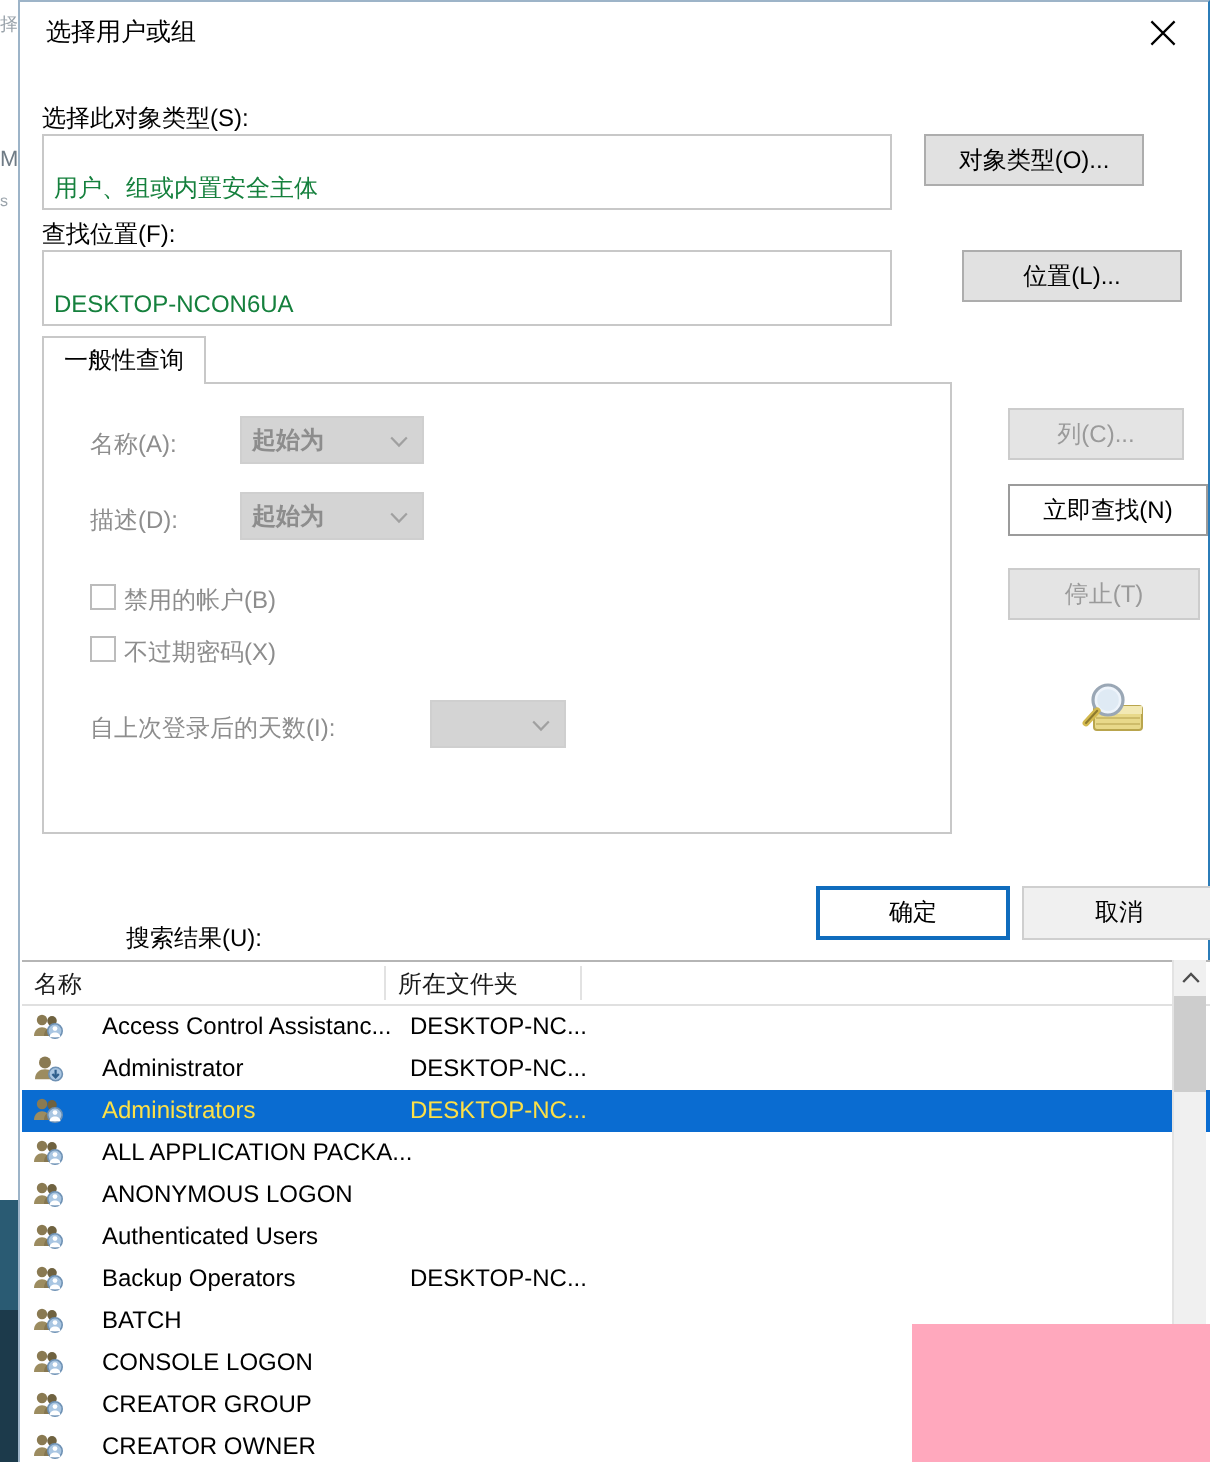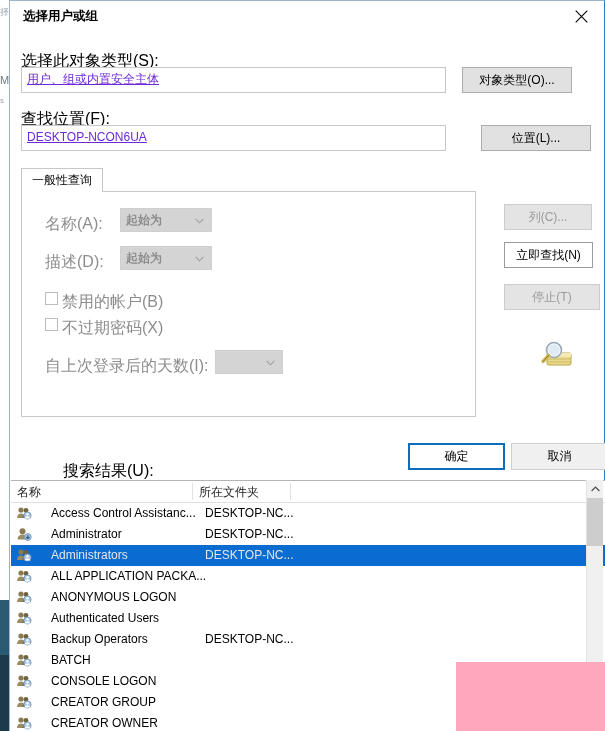--- a/index.html
+++ b/index.html
@@ -61,59 +61,57 @@
     background: #ffffff;
     border-left: 1px solid #9db4c8;
     border-top: 1px solid #9db4c8;
     border-right: 1px solid #2b7cb8;
     box-sizing: border-box;
   }
   #titlebar {
     position: relative;
     height: 30px;
     background: #ffffff;
-    font-weight: bold;
   }
   #title-text {
     position: absolute;
     left: 13px; top: 7px;
     font-size: 12.5px;
     color: #000000;
   }
   #close-btn {
     position: absolute;
     right: 0; top: 0;
     width: 46px; height: 30px;
     display: flex;
     align-items: center;
     justify-content: center;
     cursor: default;
   }
   #close-btn svg { display: block; }
 
   .lbl {
     position: absolute;
-    font-size: 16px;
+    font-size: 12px;
     color: #000000;
     white-space: nowrap;
   }
   .lbl.dim { color: #8d8d8d; }
 
   .txtbox {
     position: absolute;
     background: #ffffff;
     border: 1px solid #c8c8c8;
     box-sizing: border-box;
     font-size: 12px;
-    color: #6d28d9;
-    padding: 3px 5px;
+    color: #15803d;
+    padding: 18px 5px;
     line-height: 17px;
     white-space: nowrap;
     overflow: hidden;
-    text-decoration: underline;
   }
 
   .btn {
     position: absolute;
     background: #e1e1e1;
     border: 1px solid #adadad;
     box-sizing: border-box;
     font-size: 12px;
     color: #000000;
     display: flex;
@@ -240,21 +238,21 @@
     text-overflow: ellipsis;
     max-width: 162px;
     white-space: nowrap;
   }
   .row .fd {
     position: absolute;
     left: 194px; top: 0;
     font-size: 12px;
     white-space: nowrap;
   }
-  .row.sel .nm, .row.sel .fd { color: #e5e5e5; }
+  .row.sel .nm, .row.sel .fd { color: #fde047; }
 
   
   #scroll {
     position: absolute;
     right: 1px; top: 479px;
     width: 17px; height: 184px;
     background: #f0f0f0;
     border-left: 1px solid #e3e3e3;
     box-sizing: border-box;
   }
@@ -345,21 +343,21 @@
   <div class="combo" style="left:205px; top:349px; width:68px; height:24px; z-index:4;">
     <span></span>
     <span class="chev">
       <svg width="9" height="6" viewBox="0 0 9 6">
           <path d="M0.6 0.8 L4.5 4.8 L8.4 0.8" stroke="#a0a0a0" stroke-width="1.1" fill="none"></path>
         </svg>
     </span>
   </div>
 
   <div class="btn disabled" style="left:494px; top:203px; width:88px; height:26px;">列(C)...</div>
-  <div class="btn white" style="left:494px; top:241px; width:89px; height:26px;">立即查找(N)</div>
+  <div class="btn white" style="left:494px; top:241px; width:100px; height:26px;">立即查找(N)</div>
   <div class="btn disabled" style="left:494px; top:283px; width:96px; height:26px;">停止(T)</div>
 
   <div id="magnifier">
     <svg width="38" height="34" viewBox="0 0 38 34">
       <rect x="10" y="14" width="24" height="12" rx="1.5" fill="#e8d98a" stroke="#b9a54d" stroke-width="1"></rect>
       <rect x="10" y="14" width="24" height="4" fill="#f2e9b4" stroke="none"></rect>
       <path d="M11 20 h22 M11 23 h22" stroke="#c5b360" stroke-width="0.8"></path>
       <circle cx="17" cy="11" r="7.5" fill="#eef4fb" stroke="#9aa7b5" stroke-width="1.6"></circle>
       <circle cx="17" cy="11" r="5.4" fill="#dbe7f3" opacity="0.8"></circle>
       <path d="M11.6 16.4 L6 22.5" stroke="#d3b94f" stroke-width="3.4" stroke-linecap="round"></path>

